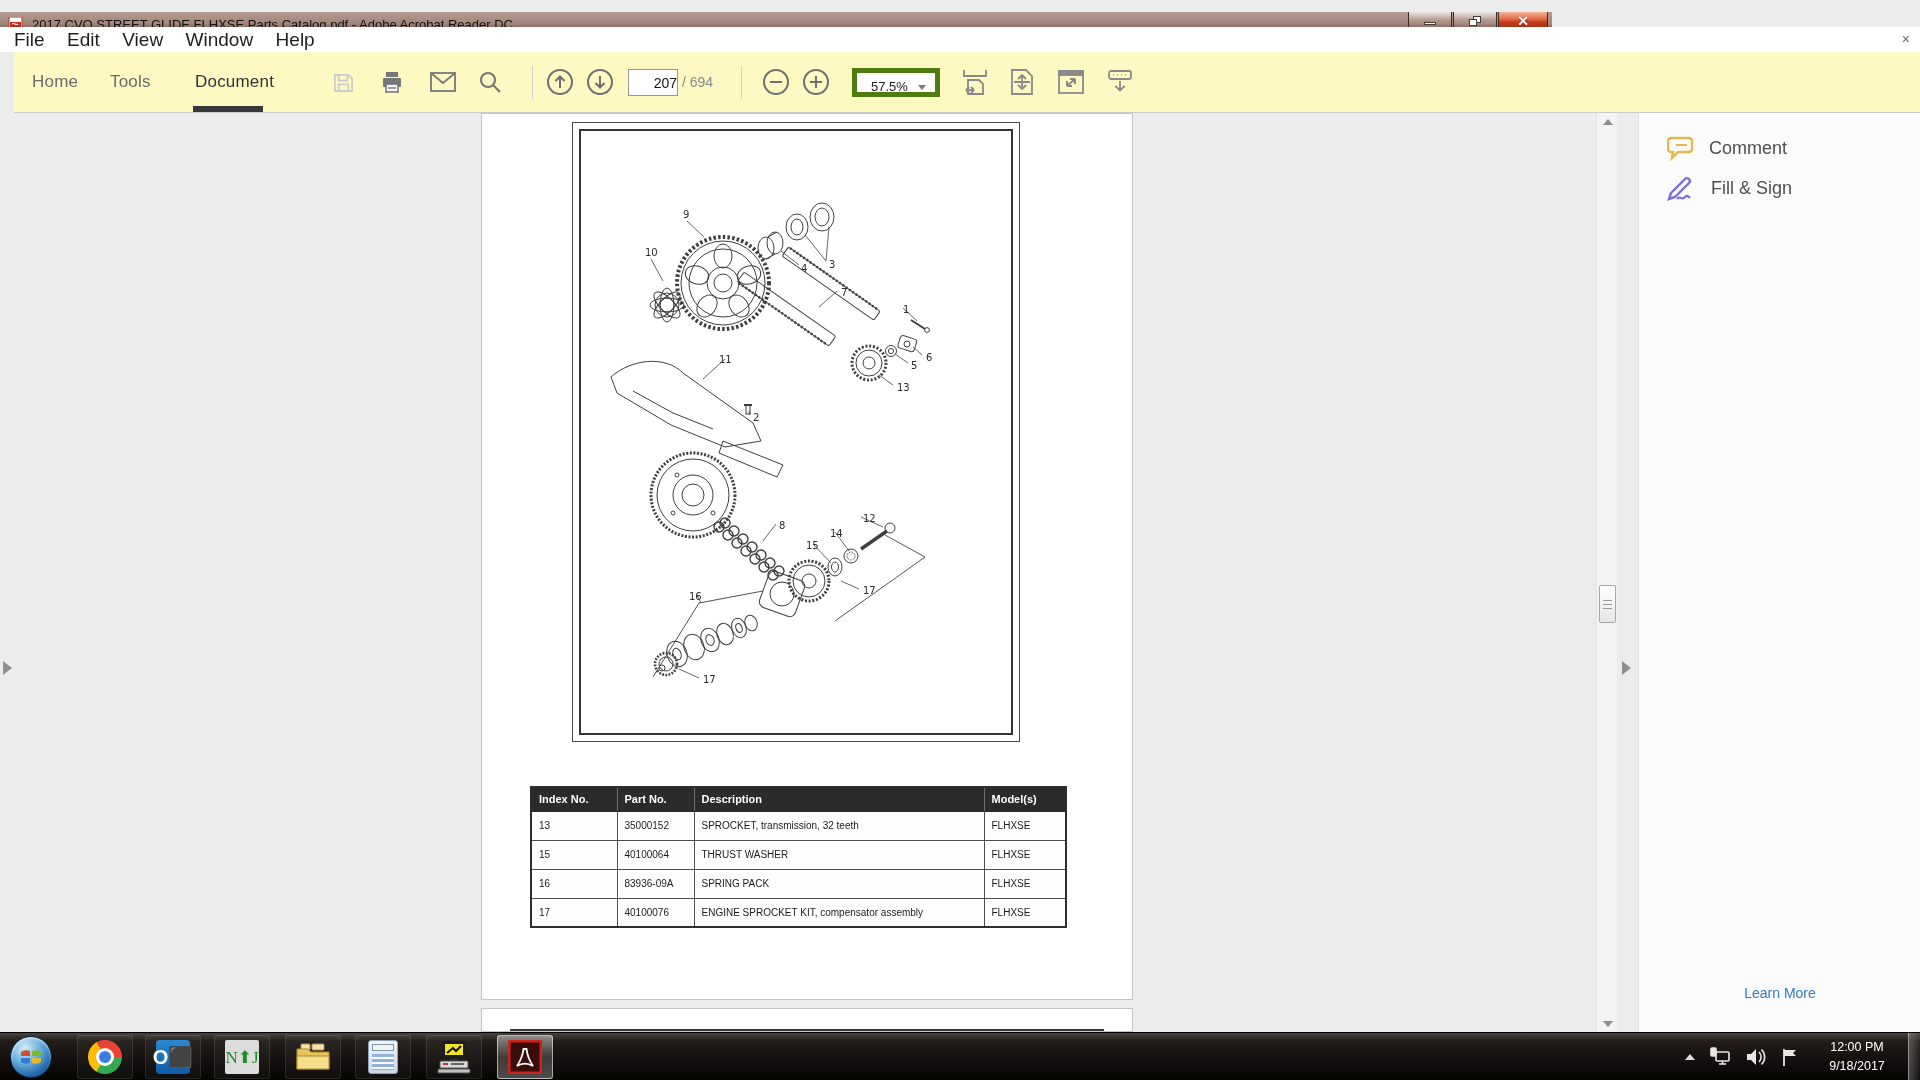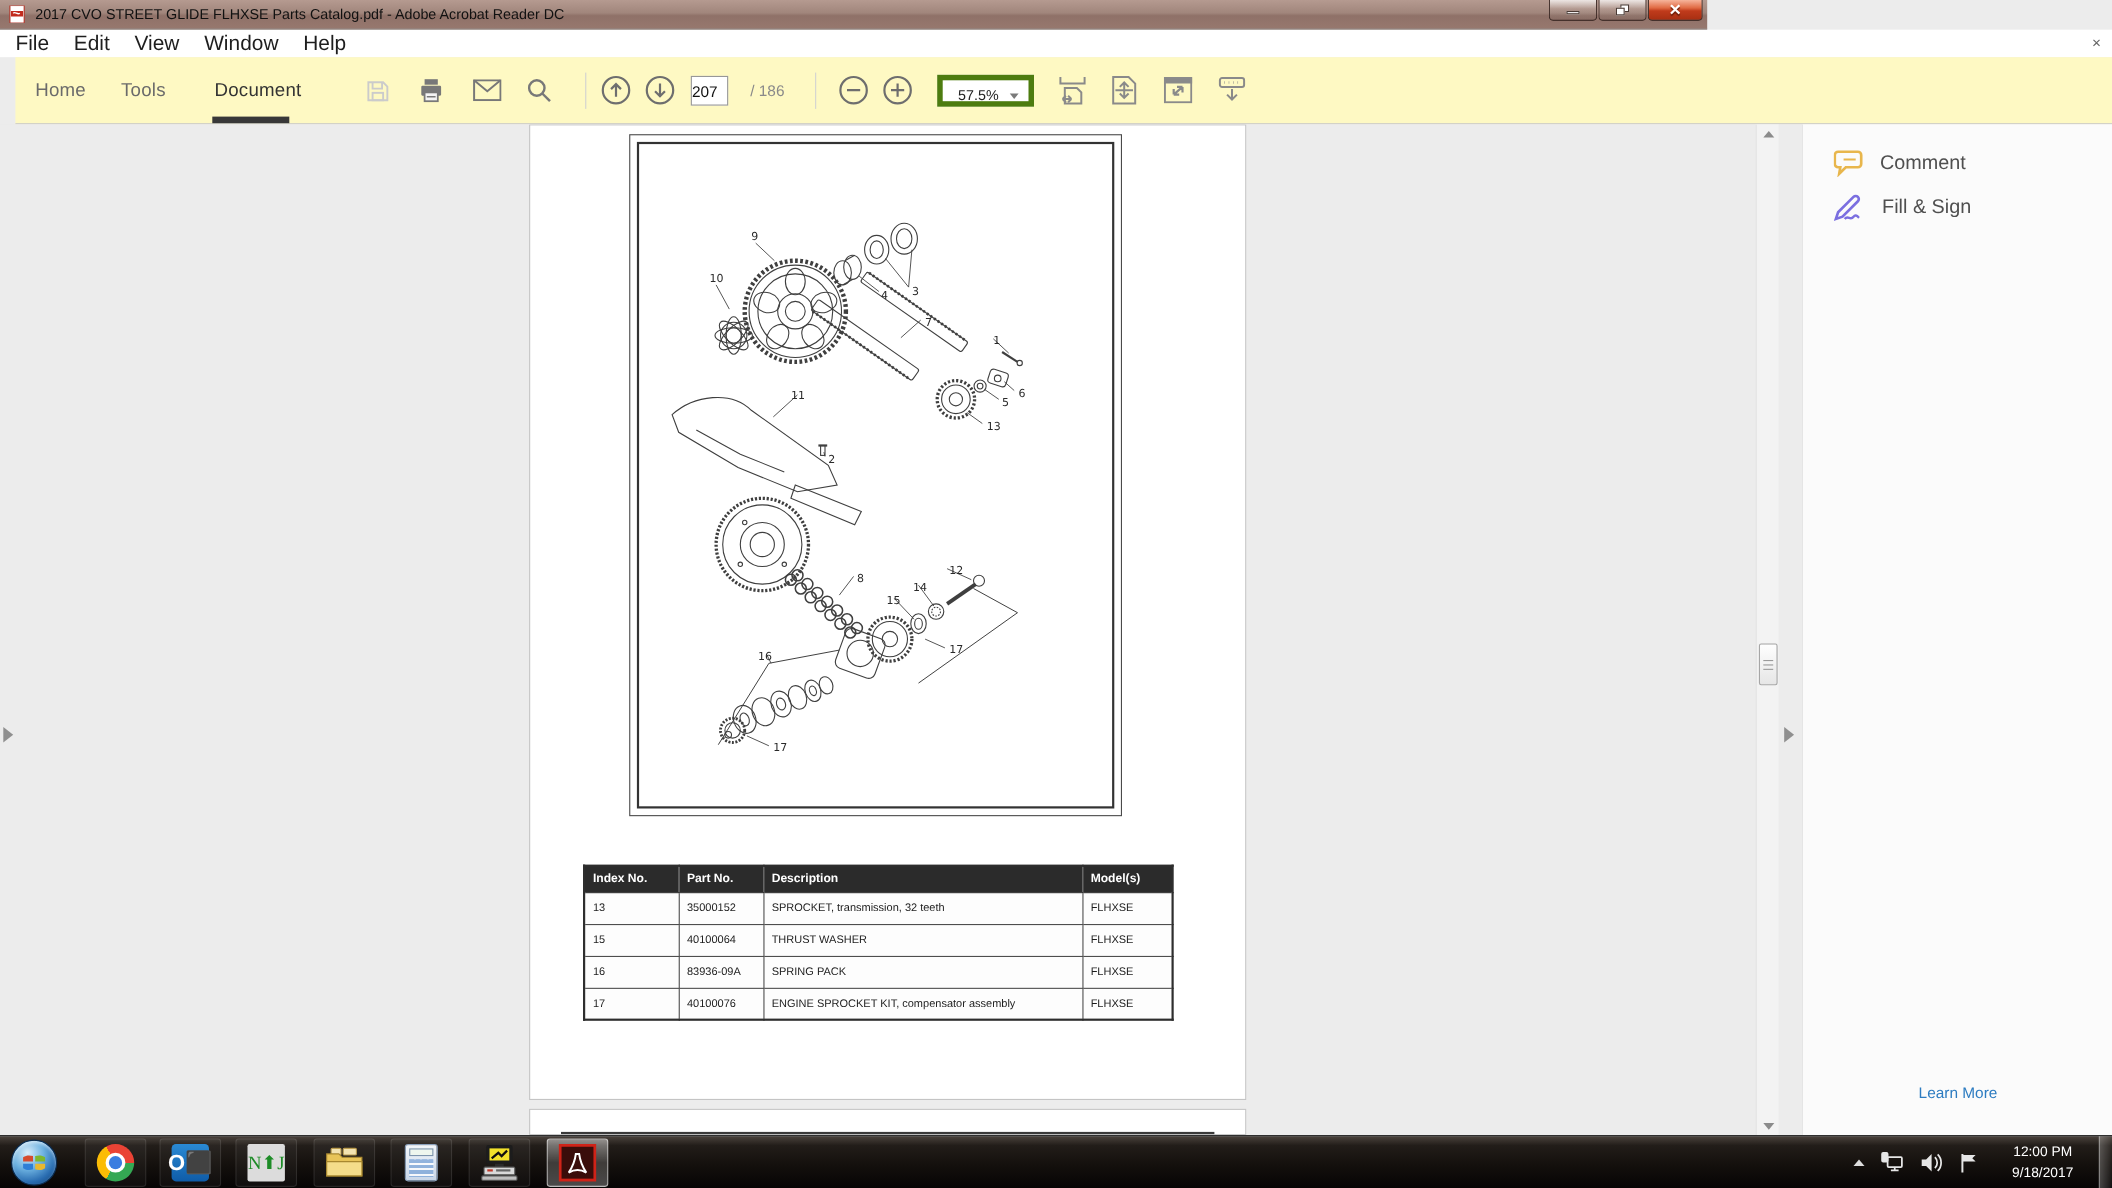--- a/index.html
+++ b/index.html
@@ -1,19 +1,19 @@
 <!DOCTYPE html>
 <html><head>
 <meta charset="utf-8">
 <style>
   * { margin:0; padding:0; box-sizing:border-box; }
   html,body { width:1920px; height:1080px; overflow:hidden; font-family:"Liberation Sans", sans-serif; background:#ececec; }
 
   
-  .titlebar { position:absolute; left:0; top:0; width:1552px; height:27px;
+  .titlebar { position:absolute; left:0; top:12px; width:1552px; height:27px;
     background:linear-gradient(#b59a90 0%, #a1867c 45%, #8f7168 55%, #97786e 100%);
     border-bottom:1px solid #5f4a43; }
   .title-icon { position:absolute; left:8px; top:5px; width:16px; height:16px; }
   .title-text { position:absolute; left:32px; top:0; height:27px; line-height:26px; font-size:13px; color:#111; }
   .winbtns { position:absolute; right:4px; top:0; display:flex; }
   .winbtn { width:44px; height:19px; margin-left:1px; border:1px solid #3d2b26; border-top:none;
     border-radius:0 0 4px 4px; background:linear-gradient(rgba(255,255,255,.75), rgba(210,190,182,.25) 45%, rgba(120,95,86,.35));
     display:flex; align-items:center; justify-content:center; cursor:pointer; }
   .winbtn.close { width:50px; background:linear-gradient(#f6b49b, #e06a43 40%, #c03b1c 55%, #a82f12); }
   .glyph-min { width:12px; height:3px; background:#fff; border:1px solid #4a3a34; margin-top:4px; }
@@ -29,22 +29,22 @@
   .menu-close { position:absolute; right:10px; top:0; line-height:25px; font-size:14px; color:#666; cursor:pointer; }
 
   
   .toolbar { position:absolute; left:14px; top:52px; width:1920px; height:61px; background:#fef9c3; border-bottom:1px solid #c9c9c9; }
   .tb-tab { position:absolute; top:0; height:60px; line-height:60px; font-size:17px; color:#6b6b6b; cursor:pointer; letter-spacing:.2px; }
   .tab-home { left:18px; } .tab-tools { left:96px; }
   .tab-document { left:181px; color:#333; }
   .tab-underline { position:absolute; left:179px; bottom:0; width:70px; height:6px; background:#383838; }
   .tb-icon { position:absolute; top:0; height:60px; display:flex; align-items:center; cursor:pointer; }
   .tb-sep { position:absolute; top:14px; width:1px; height:33px; background:#d2d2d2; }
-  .page-input { position:absolute; left:614px; top:17px; width:34px; height:27px; border:1px solid #979797; background:#fff;
-    font-size:14px; text-align:left; color:#111; font-family:"Liberation Sans",sans-serif; }
+  .page-input { position:absolute; left:614px; top:17px; width:50px; height:27px; border:1px solid #979797; background:#fff;
+    font-size:14px; text-align:right; color:#111; font-family:"Liberation Sans",sans-serif; }
   .page-total { position:absolute; left:668px; top:0; height:61px; line-height:61px; font-size:14px; color:#8a8a8a; }
   .zoom-box { position:absolute; left:838px; top:16px; width:88px; height:29px; border:5px solid #4d7c0f; background:#fff; cursor:pointer; }
   .zoom-box .val { position:absolute; left:14px; top:0; line-height:27px; font-size:13px; color:#222; }
   .zoom-caret { position:absolute; right:9px; top:12px; width:0; height:0; border-left:4px solid transparent; border-right:4px solid transparent; border-top:5px solid #7a7a7a; }
 
   
   .doc-area { position:absolute; left:0; top:113px; width:1638px; height:919px; background:#ececec; overflow:hidden; }
   .pdf-page { position:absolute; left:481px; top:0; width:652px; height:887px; background:#fff; border:1px solid #c4c4c4; }
   .pdf-page2 { position:absolute; left:481px; top:895px; width:652px; height:24px; background:#fff; border:1px solid #c4c4c4; }
   .page2-line { position:absolute; left:28px; top:20px; width:594px; height:2px; background:#3a3a3a; }
@@ -191,21 +191,21 @@
         <path d="M14 20 V9 M9.5 13 L14 8.5 L18.5 13"></path>
     </svg>
   </div>
   <div class="tb-icon" style="left:572px;">
     <svg width="28" height="28" viewBox="0 0 28 28" fill="none" stroke="#6e6e6e" stroke-width="2">
       <circle cx="14" cy="14" r="12"></circle>
         <path d="M14 8 V19 M9.5 15 L14 19.5 L18.5 15"></path>
     </svg>
   </div>
   <input class="page-input" value="207" style="">
-  <span class="page-total">/ 186</span>
+  <span class="page-total">/ 694</span>
 
   <div class="tb-sep" style="left:727px;"></div>
 
   <div class="tb-icon" style="left:748px;">
     <svg width="28" height="28" viewBox="0 0 28 28" fill="none" stroke="#6e6e6e" stroke-width="2">
       <circle cx="14" cy="14" r="12"></circle>
         <line x1="8" y1="14" x2="20" y2="14"></line>
     </svg>
   </div>
   <div class="tb-icon" style="left:788px;">

